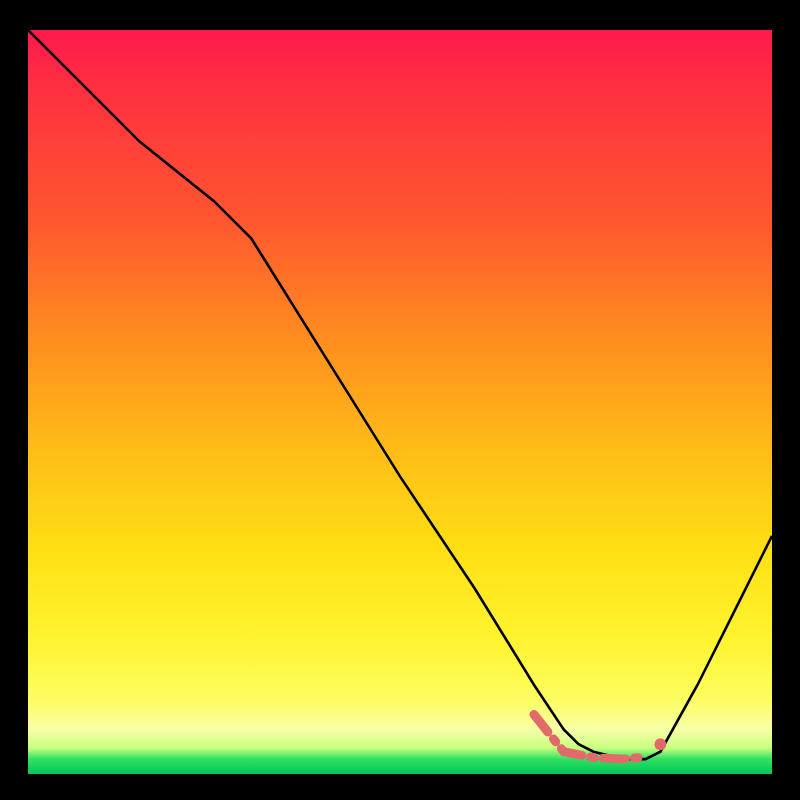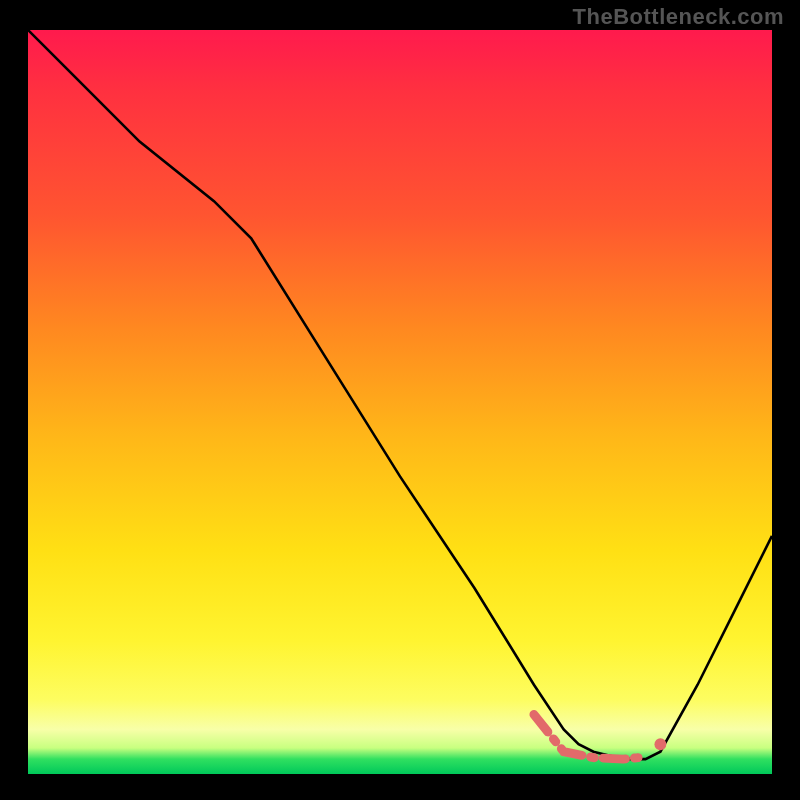--- a/index.html
+++ b/index.html
@@ -54,21 +54,20 @@
     left: 0;
     top: 0;
     width: 744px;
     height: 744px;
   }
 </style>
 </head>
 <body>
 
 <div class="frame">
-  <div class="watermark">TheBottleneck.com</div>
 
   <div class="plot-area">
     <svg class="lines" viewBox="0 0 100 100" preserveAspectRatio="none">
       <polyline id="series-curve" fill="none" stroke="#000000" stroke-width="0.35" points="0.00,0.00 5.00,5.00 15.00,15.00 25.00,23.00 30.00,28.00 40.00,44.00 50.00,60.00 60.00,75.00 68.00,88.00 72.00,94.00 74.00,96.00 76.00,97.00 80.00,98.00 83.00,98.00 85.00,97.00 90.00,88.00 95.00,78.00 100.00,68.00"></polyline>
       <polyline id="series-marker" fill="none" stroke="#e26a6a" stroke-width="1.2" stroke-linecap="round" stroke-dasharray="3 1.2 0.5 1.2" points="68.00,92.00 72.00,97.00 76.00,97.80 78.00,97.90 80.00,98.00 82.00,97.80 83.00,97.50"></polyline>
       <circle id="marker-dot" r="0.8" fill="#e26a6a" cx="85" cy="96"></circle>
     </svg>
   </div>
 </div>
 

